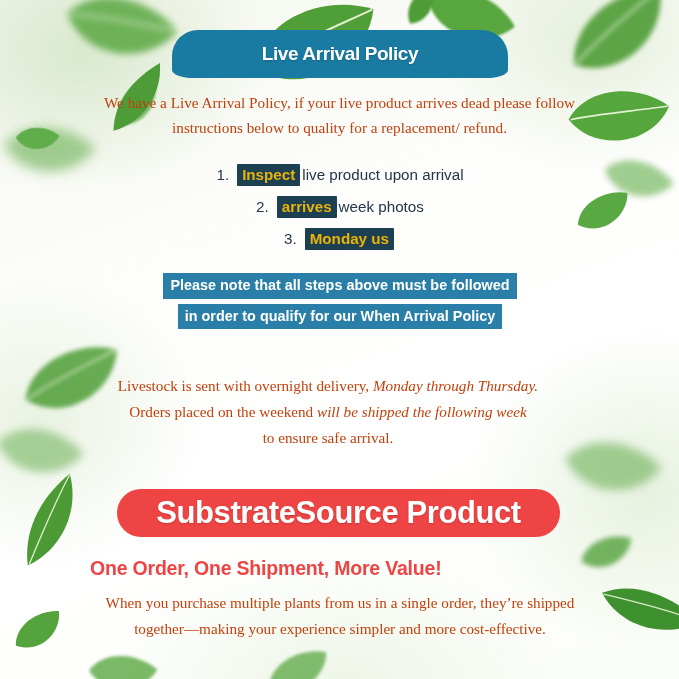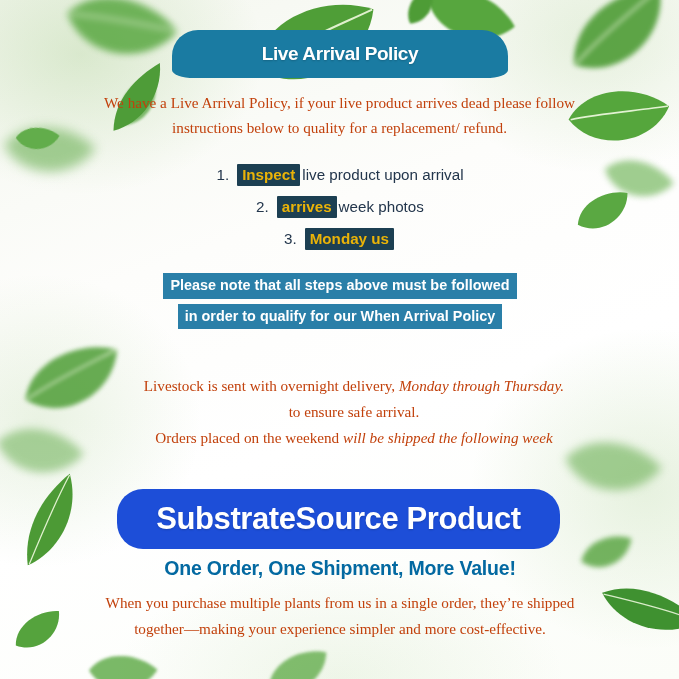--- a/index.html
+++ b/index.html
@@ -62,58 +62,58 @@
     width: 336px;
     height: 48px;
     background: #1a7ba2;
     border-radius: 26px 26px 22px 22px / 26px 26px 8px 8px;
     font-size: 19px;
   }
   .banner-2 {
     left: 117px;
     top: 489px;
     width: 443px;
-    height: 60px;
-    background: #1d4ed8;
+    height: 48px;
+    background: #ef4444;
     border-radius: 26px;
     font-size: 31px;
   }
 
   
   .para {
     position: absolute;
     text-align: center;
     color: #c2410c;
     line-height: 1.62;
     font-family: Liberation Serif, serif;
   }
   .intro {
     left: 76px;
     top: 91px;
     width: 527px;
     font-size: 15.2px;
   }
   .ship {
-    left: 104px;
+    left: 78px;
     top: 373px;
     width: 500px;
     font-size: 15.2px;
     line-height: 1.72;
   }
   .ship em { font-style: italic; }
 
   .sub-head {
     position: absolute;
     left: 90px;
     top: 557px;
     width: 500px;
-    text-align: center;
+    text-align: left;
     font-size: 19.5px;
     font-weight: bold;
-    color: #0369a1;
+    color: #ef4444;
     letter-spacing: -0.2px;
   }
   .outro {
     left: 83px;
     top: 590px;
     width: 514px;
     font-size: 15.2px;
     line-height: 1.68;
     text-align: center;
   }
@@ -318,25 +318,25 @@
   <div class="note">
     <div class="note-line">Please note that all steps above must be followed</div>
     <div class="note-line">in order to qualify for our When Arrival Policy</div>
   </div>
 
   <div class="para ship">
     <div>
       <span>Livestock is sent with overnight delivery,</span>
       <em>Monday through Thursday.</em>
     </div>
-    <div>to ensure safe arrival.</div>
     <div>
       <span>Orders placed on the weekend</span>
       <em>will be shipped the following week</em>
     </div>
+    <div>to ensure safe arrival.</div>
   </div>
 
   <div class="banner banner-2">SubstrateSource Product</div>
 
   <div class="sub-head">One Order, One Shipment, More Value!</div>
 
   <div class="para outro">
     <span>When you purchase multiple plants from us in a single order, they’re shipped</span>
     <span>together—making your experience simpler and more cost-effective.</span>
   </div>

